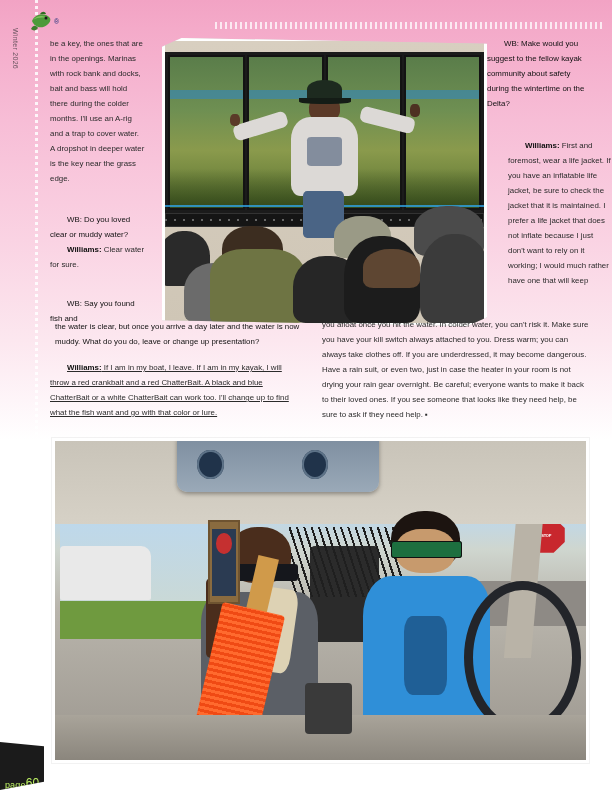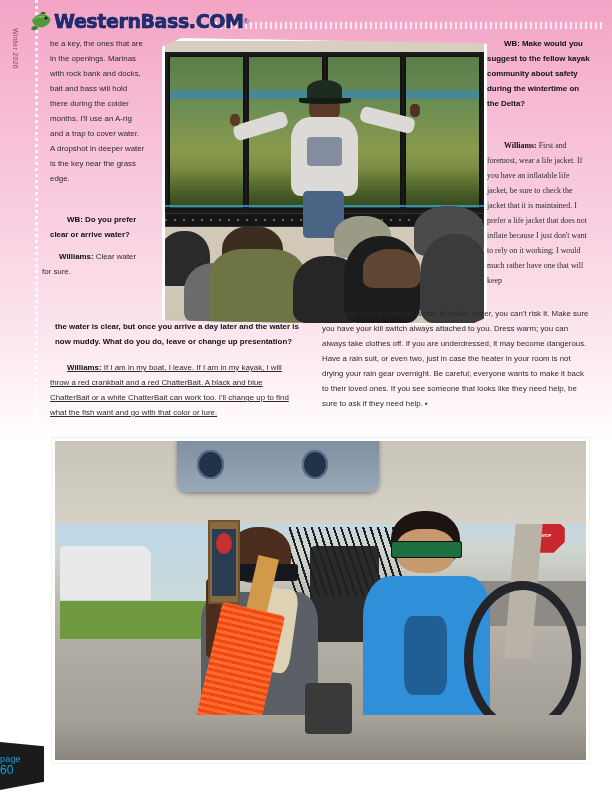--- a/index.html
+++ b/index.html
@@ -67,40 +67,40 @@
     z-index:6;
   }
 
   
   .body-col {
     position:absolute; z-index:5;
     font-size:7.9px; line-height:15px;
     color:#2b2b2b; text-align:left;
     font-family:"Liberation Sans", sans-serif;
   }
-  .q { font-weight:bold; color:#111;text-align:center; }
+  .q { font-weight:normal; color:#111;text-align:center; }
   .who { font-weight:bold; color:#111; }
   .indent { text-indent:17px; }
   .endmark { font-size:8px; }
 
   
   #col-left-top  { left:50px; top:36px;  width:95px; }
   #col-left-q2   { left:50px; top:212px; width:95px; }
-  #col-left-a2   { left:42px; top:242px; width:95px;margin-top:7px; }
+  #col-left-a2   { left:50px; top:242px; width:95px; }
 
   
   #col-wide-q3a  { left:50px; top:296px; width:95px; }
   #col-wide-q3b  { left:55px; top:319px; width:252px; }
   #col-wide-a3   { left:50px; top:360px; width:252px;text-decoration:underline; }
 
   
   #col-right-q1  { left:487px; top:36px;  width:104px; }
-  #col-right-a1  { left:487px; top:138px; width:104px;font-family:Liberation Serif, serif; }
-  
-  #col-wide-a1   { left:322px; top:306px; width:270px; }
+  #col-right-a1  { left:508px; top:138px; width:104px; }
+  
+  #col-wide-a1   { left:322px; top:317px; width:270px; }
 
   
   .photo {
     position:absolute; z-index:4;
     background:#cfcfcf; overflow:hidden;
     border:3px solid #ffffff;
     box-shadow:0 0 0 1px rgba(0,0,0,.05);
   }
   #photo-top {
     left:162px; top:38px; width:325px; height:288px;
@@ -219,23 +219,23 @@
   .bp-flagpole { position:absolute; left:36%; top:36%; width:4%; height:34%;
     background:#d09a4a; transform:rotate(13deg); }
   .bp-dash { position:absolute; left:0; bottom:0; width:100%; height:14%;
     background:linear-gradient(#a9a49a,#8b867d); }
   .bp-shifter { position:absolute; left:47%; bottom:8%; width:9%; height:16%;
     background:#3a3a3a; border-radius:4px; }
 
   
   #page-badge {
     position:absolute; left:0; top:742px; width:44px; height:48px;
-    background:#1b1b1b; color:#0ea5e9; z-index:9;
+    background:#1b1b1b; color:#bef264; z-index:9;
     clip-path:polygon(0 0, 100% 9%, 100% 83%, 0 100%);
-    display:flex; flex-direction:column; align-items:flex-start; justify-content:center;
+    display:flex; flex-direction:row; align-items:flex-end; justify-content:center;
     line-height:1.05;
   }
   #page-badge .pw { font-size:9px; letter-spacing:.2px; }
   #page-badge .pn { font-size:12px; font-weight:normal; }
 </style>
 </head>
 <body>
 
 <div id="page">
 
@@ -245,21 +245,20 @@
   <div id="masthead">
     <span class="logo-fish">
       <svg viewBox="0 0 22 24" width="22" height="24" aria-hidden="true">
         <path d="M2 12 C5 4, 16 3, 20 9 C21 11, 20 14, 17 16 C12 20, 5 19, 2 12 Z" fill="#4d9a3a"></path>
         <path d="M3 11 C7 6, 15 6, 18 10 C15 8, 8 8, 3 11 Z" fill="#7fc45c"></path>
         <path d="M1 20 C3 16, 6 16, 8 19 C6 22, 3 22, 1 20 Z" fill="#3c7d2c"></path>
         <circle cx="16" cy="9" r="1.5" fill="#1b1b1b"></circle>
         <path d="M10 5 C12 2, 15 2, 16 5 Z" fill="#2f6b22"></path>
       </svg>
     </span>
-    <span class="logo-text">WesternBass.COM</span>
     <span class="logo-tm">®</span>
   </div>
 
   <div id="season">Winter 2026</div>
 
   <div class="photo" id="photo-top">
     <div class="tp-wall"></div>
     <div class="tp-tankrow">
       <div class="tp-tank"></div>
       <div class="tp-tank"></div>
@@ -294,27 +293,30 @@
       <div class="hd" style="left:78%;top:6%;width:22%;height:40%;background:#4b4b4b;"></div>
       <div class="hd" style="left:80%;top:28%;width:22%;height:72%;background:#3b3b3b;"></div>
     </div>
   </div>
 
   <div class="body-col" id="col-left-top">
     <span>be a key, the ones that are in the openings. Marinas with rock bank and docks, bait and bass will hold there during the colder months. I'll use an A-rig and a trap to cover water. A dropshot in deeper water is the key near the grass edge.</span>
   </div>
 
   <div class="body-col indent" id="col-left-q2">
-    <span class="q">WB:</span><span class="q"> Do you prefer clear or arrive water?</span>
+    <span class="q">WB:</span><span class="q"> Do you loved clear or muddy water?</span>
   </div>
 
   <div class="body-col indent" id="col-left-a2">
     <span class="who">Williams:</span><span> Clear water for sure.</span>
   </div>
 
+  <div class="body-col indent" id="col-wide-q3a">
+    <span class="q">WB:</span><span class="q"> Say you found fish and</span>
+  </div>
   <div class="body-col" id="col-wide-q3b">
     <span class="q">the water is clear, but once you arrive a day later and the water is now muddy. What do you do, leave or change up presentation?</span>
   </div>
 
   <div class="body-col indent" id="col-wide-a3">
     <span class="who">Williams:</span><span> If I am in my boat, I leave. If I am in my kayak, I will throw a red crankbait and a red ChatterBait. A black and blue ChatterBait or a white ChatterBait can work too. I'll change up to find what the fish want and go with that color or lure.</span>
   </div>
 
   <div class="body-col indent" id="col-right-q1">
     <span class="q">WB:</span><span class="q"> Make would you suggest to the fellow kayak community about safety during the wintertime on the Delta?</span>

